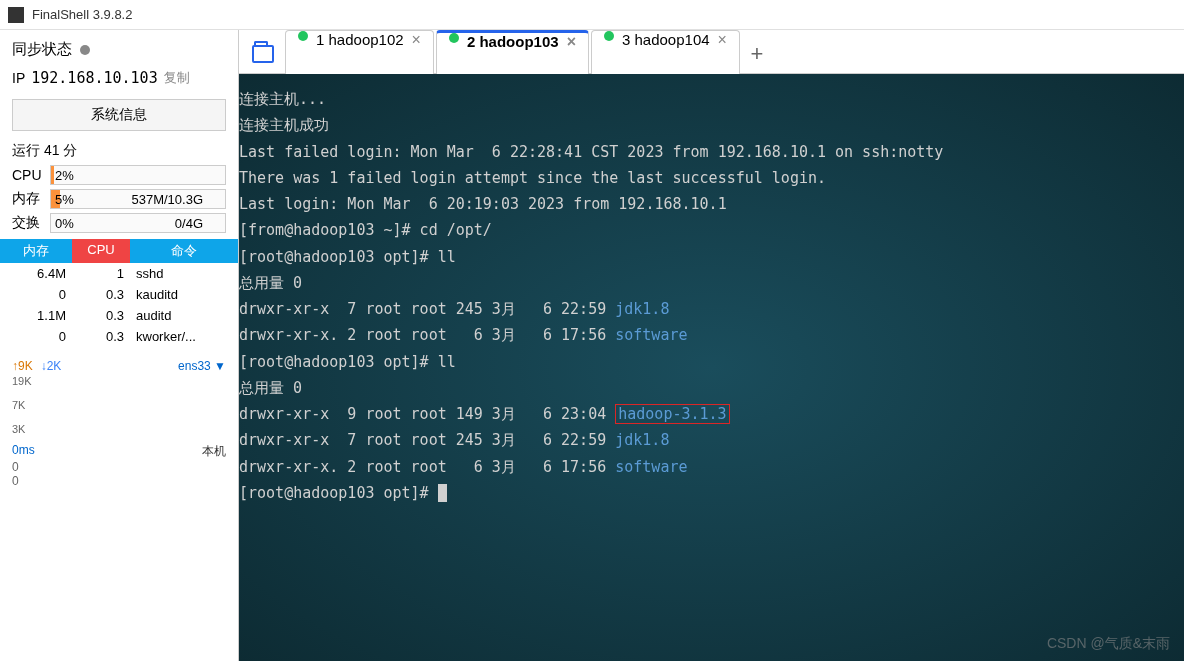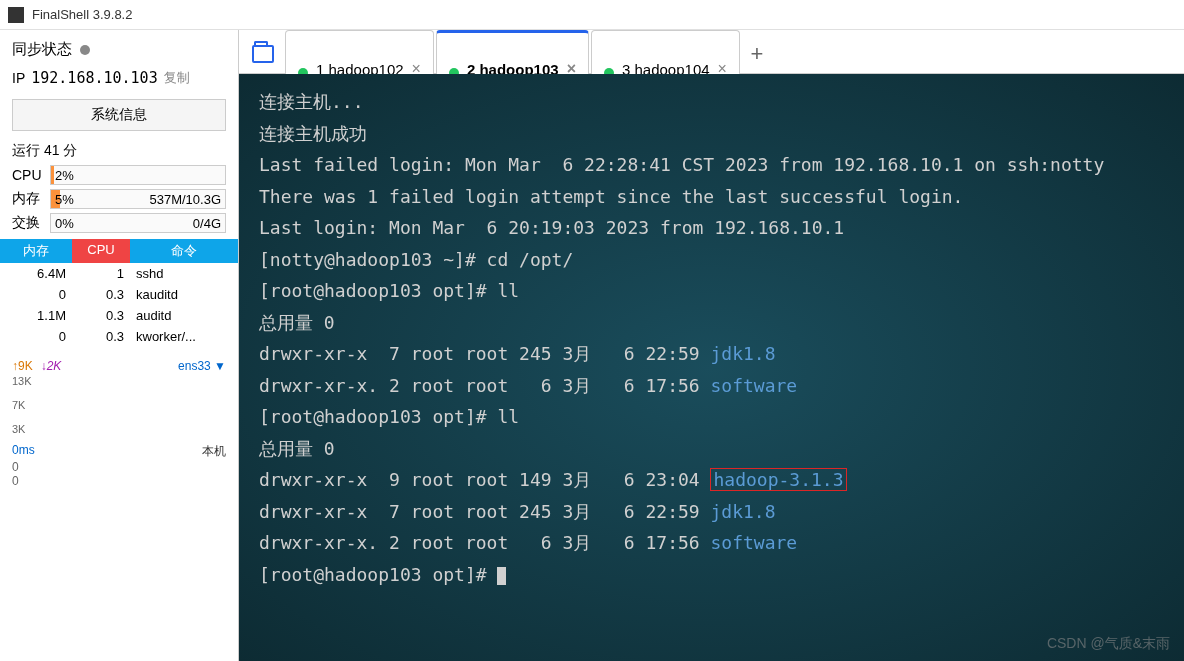--- a/index.html
+++ b/index.html
@@ -22,39 +22,39 @@
     
     .sysinfo-btn { margin: 4px 12px 8px; padding: 6px 0; text-align: center; border: 1px solid #ccc; background: #f5f5f5; cursor: pointer; font-size: 14px; }
     
     .stat-line { padding: 3px 12px; font-size: 14px; display: flex; align-items: center; }
     
     .metric-row { padding: 2px 12px; display: flex; align-items: center; font-size: 14px; gap: 4px; }
     .metric-label { width: 34px; }
     .metric-bar { flex: 1; height: 20px; border: 1px solid #ccc; background: #fafafa; position: relative; display: flex; align-items: center; }
     .metric-fill { position: absolute; left: 0; top: 0; bottom: 0; background: #fb923c; }
     .metric-pct { position: relative; padding-left: 4px; font-size: 13px; z-index: 1; }
-    .metric-val { position: absolute; right: 4px; font-size: 13px; z-index: 1; }
+    .metric-val { position: absolute; right: 22px; font-size: 13px; z-index: 1; }
     
     .proc-table { margin-top: 4px; }
     .proc-header { display: flex; background: #fff; }
     .proc-header > div { padding: 3px 6px; font-size: 13px; color: #fff; text-align: center; }
     .ph-mem { width: 72px; background: #0ea5e9; }
     .ph-cpu { width: 58px; background: #ef4444; }
     .ph-cmd { flex: 1; background: #0ea5e9; text-align: left; padding-left: 8px; }
     .proc-row { display: flex; font-size: 13px; }
     .proc-row > div { padding: 3px 6px; }
     .pr-mem { width: 72px; text-align: right; }
     .pr-cpu { width: 58px; text-align: right; }
     .pr-cmd { flex: 1; padding-left: 8px; overflow: hidden; text-overflow: ellipsis; white-space: nowrap; }
     
     .net-section { margin-top: 12px; padding: 0 12px; }
     .net-header { display: flex; align-items: center; font-size: 12px; gap: 8px; }
     .net-up { color: #d97706; }
     .net-up::before { content: "↑"; }
-    .net-down { color: #a21caf; font-style: italic; }
+    .net-down { color: #3b82f6; }
     .net-down::before { content: "↓"; }
     .net-iface { margin-left: auto; color: #0066cc; }
     .net-chart { height: 60px; margin-top: 2px; position: relative; }
     .net-ylabels { position: absolute; left: 0; top: 0; bottom: 0; display: flex; flex-direction: column; justify-content: space-between; font-size: 11px; color: #666; }
     .net-bars { position: absolute; left: 30px; right: 0; bottom: 0; height: 100%; display: flex; align-items: flex-end; gap: 1px; }
     .net-bar { flex: 1; display: flex; flex-direction: column; justify-content: flex-end; }
     .nb-up { background: #fdba74; width: 100%; }
     .nb-down { background: #86efac; width: 100%; }
     
     .ping-section { margin-top: 8px; padding: 0 12px; }
@@ -62,29 +62,29 @@
     .ping-label { margin-left: auto; color: #333; }
     .ping-vals { font-size: 12px; color: #666; }
     
     .content { flex: 1; display: flex; flex-direction: column; background: #fff; }
     
     .tabs-row { display: flex; align-items: center; height: 44px; padding: 4px 4px 0; gap: 2px; border-bottom: 1px solid #ccc; }
     .folder-btn { width: 40px; height: 36px; display: flex; align-items: center; justify-content: center; cursor: pointer; }
     .folder-icon { width: 22px; height: 18px; border: 2px solid #2563eb; border-radius: 2px; position: relative; }
     .folder-icon::before { content: ""; position: absolute; top: -6px; left: 0; width: 10px; height: 4px; border: 2px solid #2563eb; border-bottom: none; border-radius: 2px 2px 0 0; }
     
-    .tab { display: flex; align-items: flex-end; padding: 0 12px; height: 48px; gap: 8px; border: 1px solid #ccc; border-bottom: none; border-radius: 4px 4px 0 0; background: #fff; cursor: pointer; font-size: 15px; }
+    .tab { display: flex; align-items: flex-start; padding: 0 12px; height: 48px; gap: 8px; border: 1px solid #ccc; border-bottom: none; border-radius: 4px 4px 0 0; background: #fff; cursor: pointer; font-size: 15px; }
     .tab.active { border-top: 3px solid #2563eb; background: #fff; position: relative; font-weight: bold; }
     .tab.active::after { content: ""; position: absolute; bottom: -1px; left: 0; right: 0; height: 1px; background: #fff; }
     .tab-dot { width: 10px; height: 10px; border-radius: 50%; }
     .tab-dot.green { background: #22c55e; }
     .tab-close { color: #888; font-size: 16px; cursor: pointer; }
     .add-tab { width: 30px; text-align: center; font-size: 22px; color: #666; cursor: pointer; }
     
-    .terminal { flex: 1; background: radial-gradient(ellipse at center, #1a4d5c 0%, #0d2b33 100%); padding: 12px 20px; font-family: "Consolas", monospace; font-size: 18px; line-height: 1.75; color: #d0d0d0; overflow: auto; position: relative; }
+    .terminal { flex: 1; background: radial-gradient(ellipse at center, #1a4d5c 0%, #0d2b33 100%); padding: 12px 0; font-family: "Consolas", monospace; font-size: 15px; line-height: 1.75; color: #d0d0d0; overflow: auto; position: relative; }
     .term-line { white-space: pre; }
     .term-dir { color: #5b9bd5; font-weight: normal; }
     .term-dir.hl { border: 1px solid #dc2626; padding: 0 2px; }
     .term-cursor { display: inline-block; width: 9px; height: 18px; background: #d0d0d0; vertical-align: text-bottom; }
     
     .watermark { position: absolute; bottom: 8px; right: 14px; color: #888; font-size: 14px; opacity: 0.6; }
   </style>
 </head>
 <body>
 
@@ -162,21 +162,21 @@
     </div>
 
     <div class="net-section">
       <div class="net-header">
         <span class="net-up">9K</span>
         <span class="net-down">2K</span>
         <span class="net-iface">ens33 ▼</span>
       </div>
       <div class="net-chart">
         <div class="net-ylabels">
-          <span>13K</span>
+          <span>19K</span>
           <span>7K</span>
           <span>3K</span>
         </div>
         <div class="net-bars" id="net-bars">
             <div class="net-bar">
               <div class="nb-up" style="height:6%"></div>
               <div class="nb-down" style="height:6%"></div>
             </div>
             <div class="net-bar">
               <div class="nb-up" style="height:24%"></div>
@@ -373,21 +373,21 @@
           </div>
         </div>
       <div class="add-tab">+</div>
     </div>
     <div class="terminal" id="terminal">
         <div class="term-line">连接主机...</div>
         <div class="term-line">连接主机成功</div>
         <div class="term-line">Last failed login: Mon Mar  6 22:28:41 CST 2023 from 192.168.10.1 on ssh:notty</div>
         <div class="term-line">There was 1 failed login attempt since the last successful login.</div>
         <div class="term-line">Last login: Mon Mar  6 20:19:03 2023 from 192.168.10.1</div>
-        <div class="term-line">[notty@hadoop103 ~]# cd /opt/</div>
+        <div class="term-line">[from@hadoop103 ~]# cd /opt/</div>
         <div class="term-line">[root@hadoop103 opt]# ll</div>
         <div class="term-line">总用量 0</div>
         <div class="term-line">drwxr-xr-x  7 root root 245 3月   6 22:59 <span class="term-dir">jdk1.8</span></div>
         <div class="term-line">drwxr-xr-x. 2 root root   6 3月   6 17:56 <span class="term-dir">software</span></div>
         <div class="term-line">[root@hadoop103 opt]# ll</div>
         <div class="term-line">总用量 0</div>
         <div class="term-line">drwxr-xr-x  9 root root 149 3月   6 23:04 <span class="term-dir hl">hadoop-3.1.3</span></div>
         <div class="term-line">drwxr-xr-x  7 root root 245 3月   6 22:59 <span class="term-dir">jdk1.8</span></div>
         <div class="term-line">drwxr-xr-x. 2 root root   6 3月   6 17:56 <span class="term-dir">software</span></div>
         <div class="term-line">[root@hadoop103 opt]# <span class="term-cursor"></span></div>

